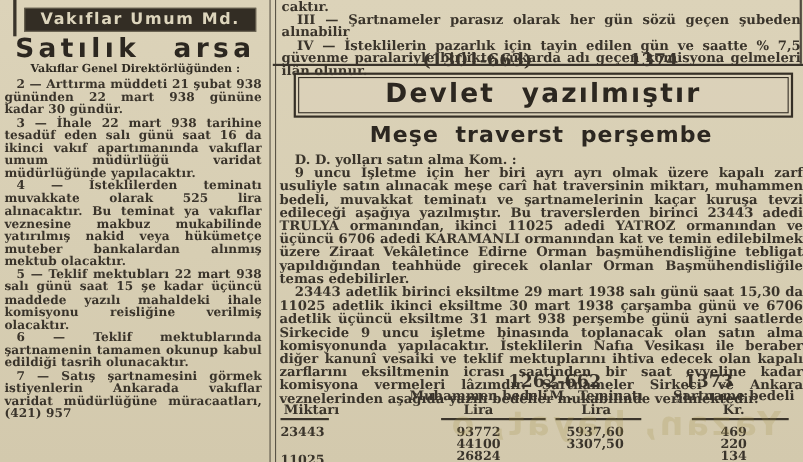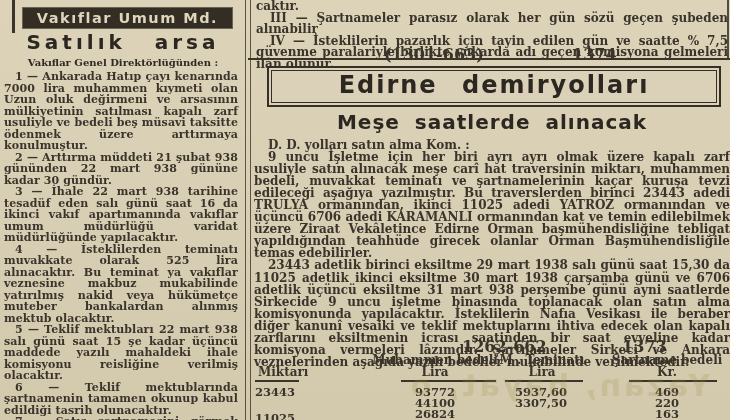--- a/index.html
+++ b/index.html
@@ -18,21 +18,21 @@
   #dept-box {
     left: 20px; top: 7px; width: 211px; height: 22px;
     background: #332d24; color: #ddd5bc; text-align: center;
     font-family: "DejaVu Sans", sans-serif; font-weight: bold;
     font-size: 14.5px; line-height: 22px; letter-spacing: 1.5px;
     box-shadow: 0 0 0 1px #6b6453 inset;
   }
   #ad-title {
     left: 0; top: 30px; width: 242px; text-align: center;
     font-family: "DejaVu Sans", sans-serif; font-weight: bold;
-    font-size: 20px; letter-spacing: 4px; word-spacing: 18px; color: #2c2720;
+    font-size: 24px; letter-spacing: 4px; word-spacing: 18px; color: #2c2720;
   }
   #ad-byline {
     left: 0; top: 57px; width: 242px; text-align: center;
     font-weight: bold; font-size: 10px; color: #2f2a22;
   }
   #ad-body { left: 2px; top: 71px; width: 234px; }
   #ad-body p {
     margin: 0; text-indent: 11px; text-align: justify;
     font-weight: bold; font-size: 11px; line-height: 11.5px;
     letter-spacing: 0.1px;
@@ -107,21 +107,20 @@
 <body>
 
 <div class="abs" id="left-col">
   <div class="abs ink" id="tl-mark"></div>
   <div class="abs" id="dept-box">
     <span>Vakıflar Umum Md.</span>
   </div>
   <div class="abs" id="ad-title">Satılık arsa</div>
   <div class="abs" id="ad-byline">Vakıflar Genel Direktörlüğünden :</div>
   <div class="abs" id="ad-body">
-    <p>1 — Ankarada Hatıp çayı kenarında 7000 lira muhammen kıymeti olan Uzun oluk değirmeni ve arsasının mülkiyetinin satılması kapalı zarf usuliyle ve bedeli beş müsavi taksitte ödenmek üzere arttırmaya konulmuştur.</p>
     <p>2 — Arttırma müddeti 21 şubat 938 gününden 22 mart 938 gününe kadar 30 gündür.</p>
     <p>3 — İhale 22 mart 938 tarihine tesadüf eden salı günü saat 16 da ikinci vakıf apartımanında vakıflar umum müdürlüğü varidat müdürlüğünde yapılacaktır.</p>
     <p>4 — İsteklilerden teminatı muvakkate olarak 525 lira alınacaktır. Bu teminat ya vakıflar veznesine makbuz mukabilinde yatırılmış nakid veya hükümetçe muteber bankalardan alınmış mektub olacaktır.</p>
     <p>5 — Teklif mektubları 22 mart 938 salı günü saat 15 şe kadar üçüncü maddede yazılı mahaldeki ihale komisyonu reisliğine verilmiş olacaktır.</p>
     <p>6 — Teklif mektublarında şartnamenin tamamen okunup kabul edildiği tasrih olunacaktır.</p>
     <p>7 — Satış şartnamesini görmek istiyenlerin Ankarada vakıflar varidat müdürlüğüne müracaatları, (421) 957</p>
   </div>
 </div>
 
 <div class="abs" id="col-divider"></div>
@@ -131,24 +130,24 @@
   <p class="no-indent">caktır.</p>
   <p>III — Şartnameler parasız olarak her gün sözü geçen şubeden alınabilir</p>
   <p>IV — İsteklilerin pazarlık için tayin edilen gün ve saatte % 7,5 güvenme paralariyle birlikte yukarda adı geçen komisyona gelmeleri ilân olunur.</p>
 </div>
 <span class="abs ref" id="ref1-code">(1301-663)</span>
 <span class="abs ref" id="ref1-num">1374</span>
 <div class="abs ink" id="notice-rule"></div>
 
 <div class="abs" id="section-box">
   <div id="section-box-inner">
-    <div id="section-title">Edirne demiryolları</div>
+    <div id="section-title">Devlet yazılmıştır</div>
   </div>
 </div>
-<div class="abs" id="headline">Meşe saatlerde alınacak</div>
+<div class="abs" id="headline">Meşe traverst perşembe</div>
 
 <div class="abs" id="article-body">
   <p id="article-byline">D. D. yolları satın alma Kom. :</p>
   <p>9 uncu İşletme için her biri ayrı ayrı olmak üzere kapalı zarf usuliyle satın alınacak meşe carî hat traversinin miktarı, muhammen bedeli, muvakkat teminatı ve şartnamelerinin kaçar kuruşa tevzi edileceği aşağıya yazılmıştır. Bu traverslerden birinci 23443 adedi TRULYA ormanından, ikinci 11025 adedi YATROZ ormanından ve üçüncü 6706 adedi KARAMANLI ormanından kat ve temin edilebilmek üzere Ziraat Vekâletince Edirne Orman başmühendisliğine tebligat yapıldığından teahhüde girecek olanlar Orman Başmühendisliğile temas edebilirler.</p>
   <p>23443 adetlik birinci eksiltme 29 mart 1938 salı günü saat 15,30 da 11025 adetlik ikinci eksiltme 30 mart 1938 çarşamba günü ve 6706 adetlik üçüncü eksiltme 31 mart 938 perşembe günü ayni saatlerde Sirkecide 9 uncu işletme binasında toplanacak olan satın alma komisyonunda yapılacaktır. İsteklilerin Nafıa Vesikası ile beraber diğer kanunî vesaiki ve teklif mektuplarını ihtiva edecek olan kapalı zarflarını eksiltmenin icrası saatinden bir saat evveline kadar komisyona vermeleri lâzımdır. Şartnameler Sirkeci ve Ankara veznelerinden aşağıda yazılı bedeller mukabilinde verilmektedir.</p>
 </div>
 <span class="abs ref" id="ref2-code">1262-662</span>
 <span class="abs ref" id="ref2-num">1373</span>
 
 <div class="abs" id="travers-table">
@@ -173,16 +172,16 @@
   <span class="tc tcc tnum" style="left:412px; top:32px;">469</span>
 
   <span class="tc tnum" style="left:0; width:40px; top:58px; text-align:right;">11025</span>
   <span class="tc tcc tnum" style="left:180px; top:43px;">44100</span>
   <span class="tc tcc tnum" style="left:286px; top:43px;">3307,50</span>
   <span class="tc tcc tnum" style="left:412px; top:43px;">220</span>
 
   <span class="tc tnum" style="left:0; width:40px; top:70px; ">6706</span>
   <span class="tc tcc tnum" style="left:180px; top:54px;">26824</span>
   <span class="tc tcc tnum" style="left:286px; top:54px;margin-top:36px;">2011,80</span>
-  <span class="tc tcc tnum" style="left:412px; top:54px;">163</span>
+  <span class="tc tcc tnum" style="left:412px; top:54px;">134</span>
 </div>
 
 <div class="abs" id="bleedthrough">Yazan, hayat, o</div>
 
 </body></html>

